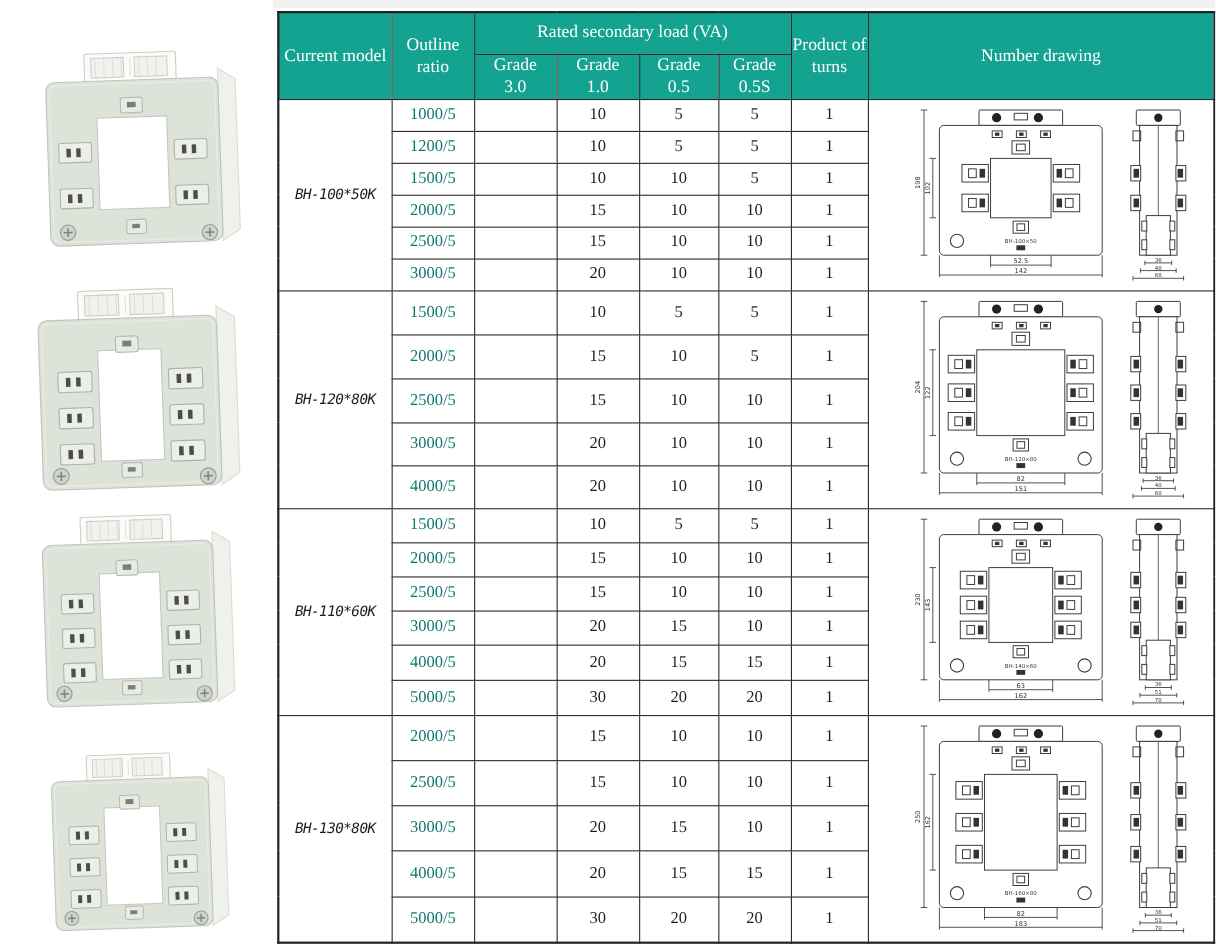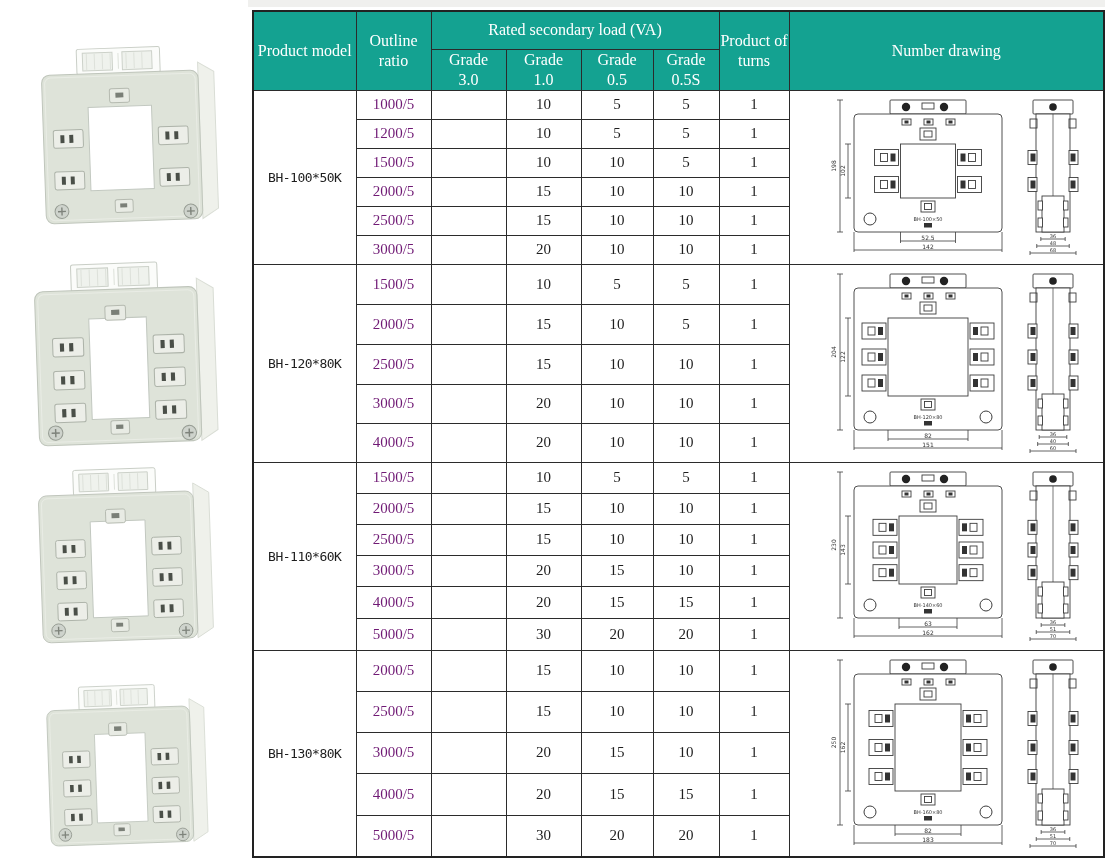--- a/index.html
+++ b/index.html
@@ -11,24 +11,24 @@
   #spec-table{position:absolute;left:252px;top:10px;width:851px;border-collapse:collapse;
               table-layout:fixed;border:2px solid #222;}
   #spec-table th,#spec-table td{border:1px solid #2b2b2b;text-align:center;vertical-align:middle;
               padding:0;overflow:hidden;}
   #spec-table th{background:var(--header-bg,#14a291);color:var(--header-text,#fff);
               font-weight:normal;font-size:16px;line-height:1.25;}
   th.small-th{font-size:14.5px;}
   th.pad-th{padding:0 14px;}
   th.turns-th{padding:0 8px;}
   th.load-th{font-size:17px;margin-top:43px;}
-  td.ratio-cell{font-size:15px;color:#701a75;}
+  td.ratio-cell{font-size:15px;color:#0f766e;}
   td.num-cell{font-size:15px;color:#1e1e1e;}
   td.model-cell{font-family:"DejaVu Sans Mono",monospace;font-size:13px;color:#1e1e1e;
-              letter-spacing:-0.5px;}
+              letter-spacing:-0.5px;font-style:italic;}
   td.drawing-cell{background:#fff;}
   td.drawing-cell svg{display:block;margin:3px auto;}
   .dim-txt{font-family:"DejaVu Sans",sans-serif;font-size:6px;fill:#333;}
   .dim-lbl{font-family:"DejaVu Sans",sans-serif;font-size:5px;fill:#333;}
 </style>
 </head>
 <body>
 
 <div id="stage">
   <div id="top-strip"></div>
@@ -222,21 +222,21 @@
         <col style="width:75px">
         <col style="width:75px">
       <col style="width:75px">
         <col style="width:72px">
         <col style="width:66px">
       <col style="width:70px">
         <col style="width:315px">
     </colgroup>
     <thead>
       <tr style="height:38px">
-        <th rowspan="2" class="small-th pad-th">Product model</th>
+        <th rowspan="2" class="small-th pad-th">Current model</th>
         <th rowspan="2" class="small-th pad-th">Outline ratio</th>
         <th colspan="4" class="load-th">Rated secondary load (VA)</th>
         <th rowspan="2" class="small-th turns-th">Product of turns</th>
         <th rowspan="2">Number drawing</th>
       </tr>
       <tr id="grade-row" style="height:40px">
           <th class="small-th">Grade<br>3.0</th>
           <th class="small-th">Grade<br>1.0</th>
           <th class="small-th">Grade<br>0.5</th>
           <th class="small-th">Grade<br>0.5S</th>

